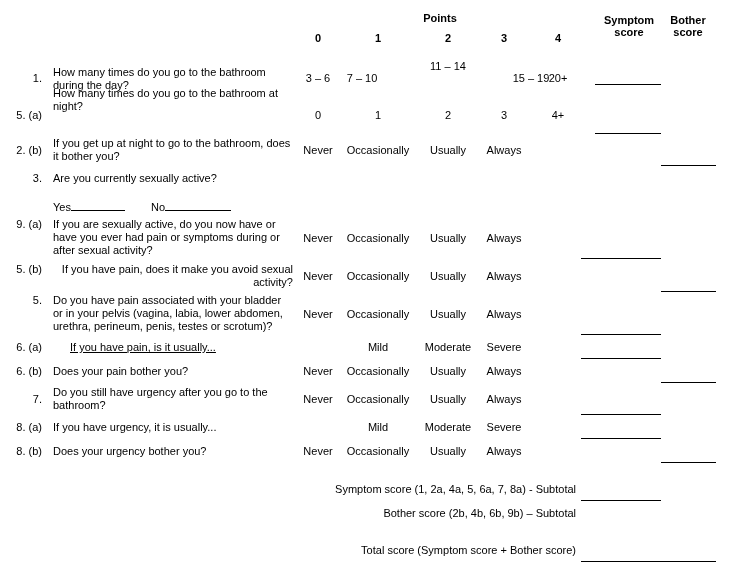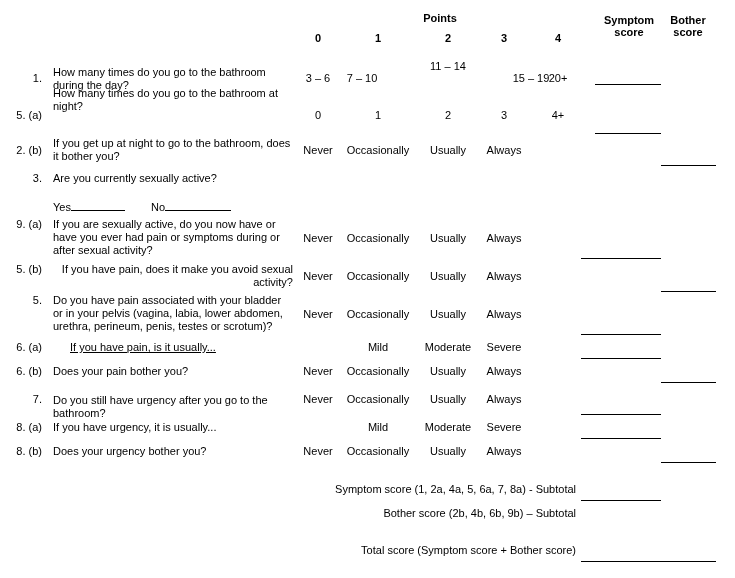--- a/index.html
+++ b/index.html
@@ -121,21 +121,21 @@
   <div class="abs q" style="left:53px; top:365px;">Does your pain bother you?</div>
   <div class="abs opt" style="left:283px; top:365px;">Never</div>
   <div class="abs opt" style="left:343px; top:365px;">Occasionally</div>
   <div class="abs opt" style="left:413px; top:365px;">Usually</div>
   <div class="abs opt" style="left:469px; top:365px;">Always</div>
   <div class="line" style="left:661px; top:382px; width:55px;"></div>
 </div>
 
 <div>
   <div class="abs num" style="left:2px; top:393px;">7.</div>
-  <div class="abs q" style="left:53px; top:386px;margin-top:8px;">Do you still have urgency after you go to the bathroom?</div>
+  <div class="abs q" style="left:53px; top:386px;">Do you still have urgency after you go to the bathroom?</div>
   <div class="abs opt" style="left:283px; top:393px;">Never</div>
   <div class="abs opt" style="left:343px; top:393px;">Occasionally</div>
   <div class="abs opt" style="left:413px; top:393px;">Usually</div>
   <div class="abs opt" style="left:469px; top:393px;">Always</div>
   <div class="line" style="left:581px; top:414px; width:80px;"></div>
 </div>
 
 <div>
   <div class="abs num" style="left:2px; top:421px;">8. (a)</div>
   <div class="abs q" style="left:53px; top:421px;">If you have urgency, it is usually...</div>

